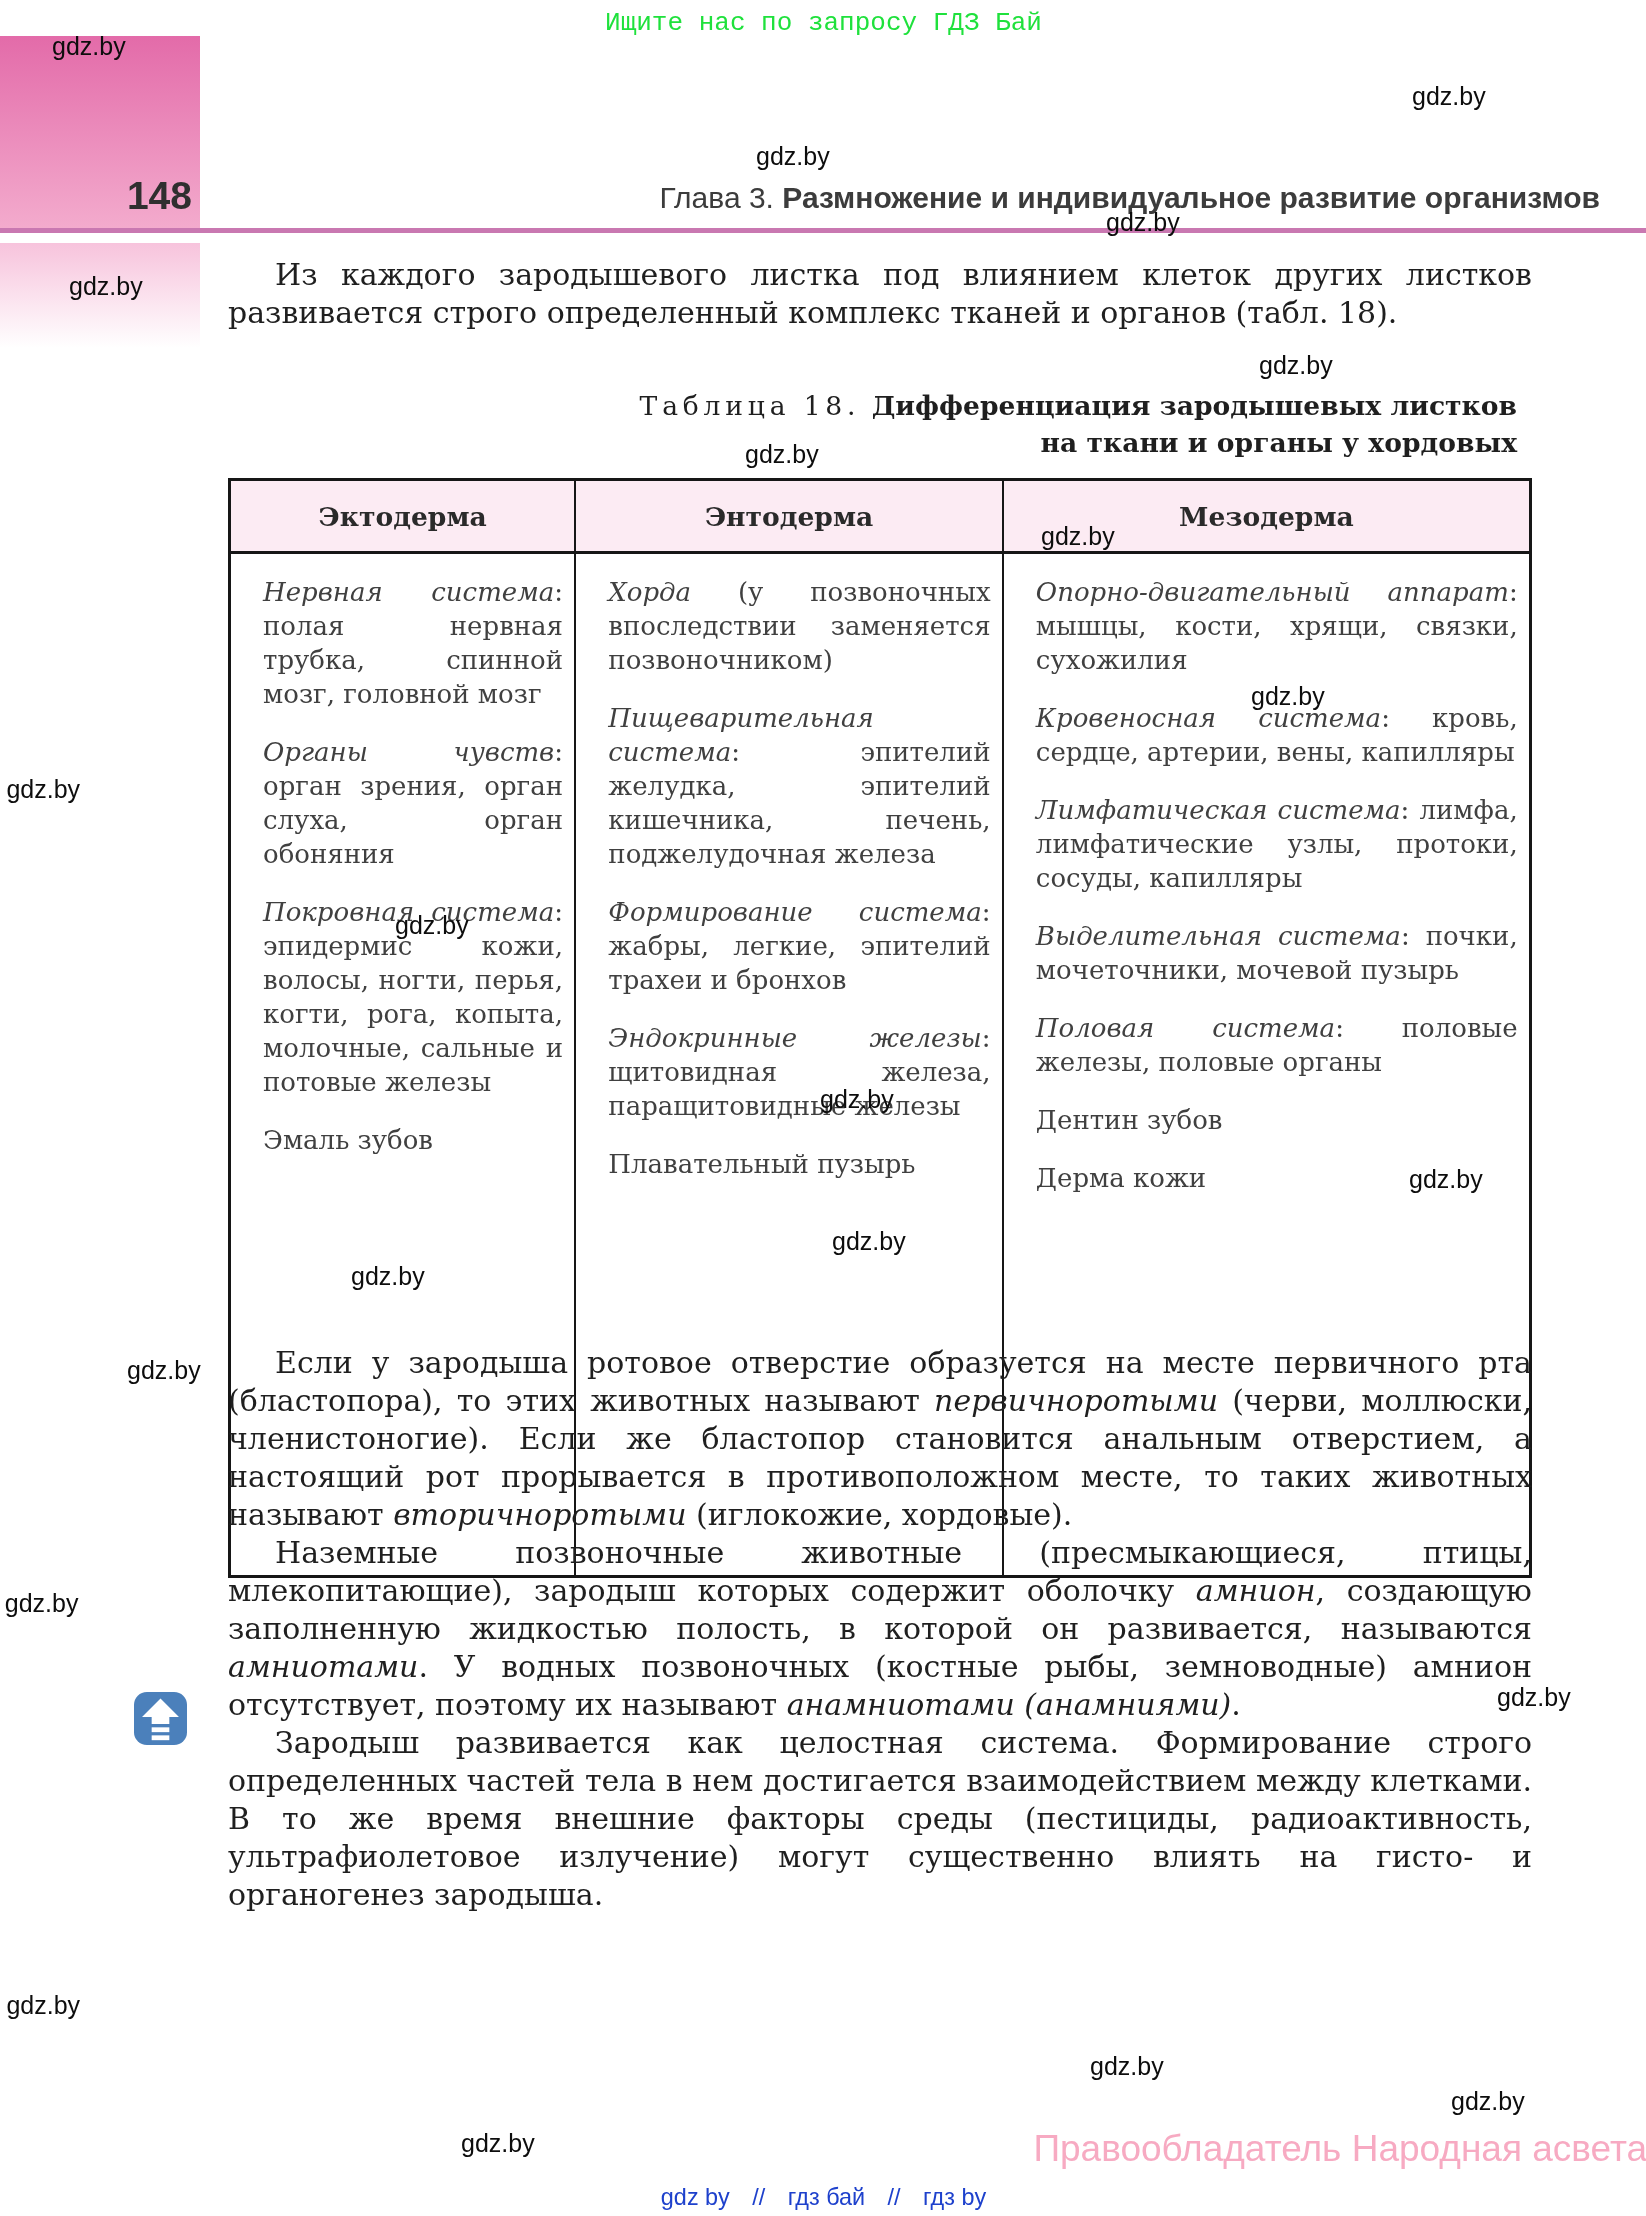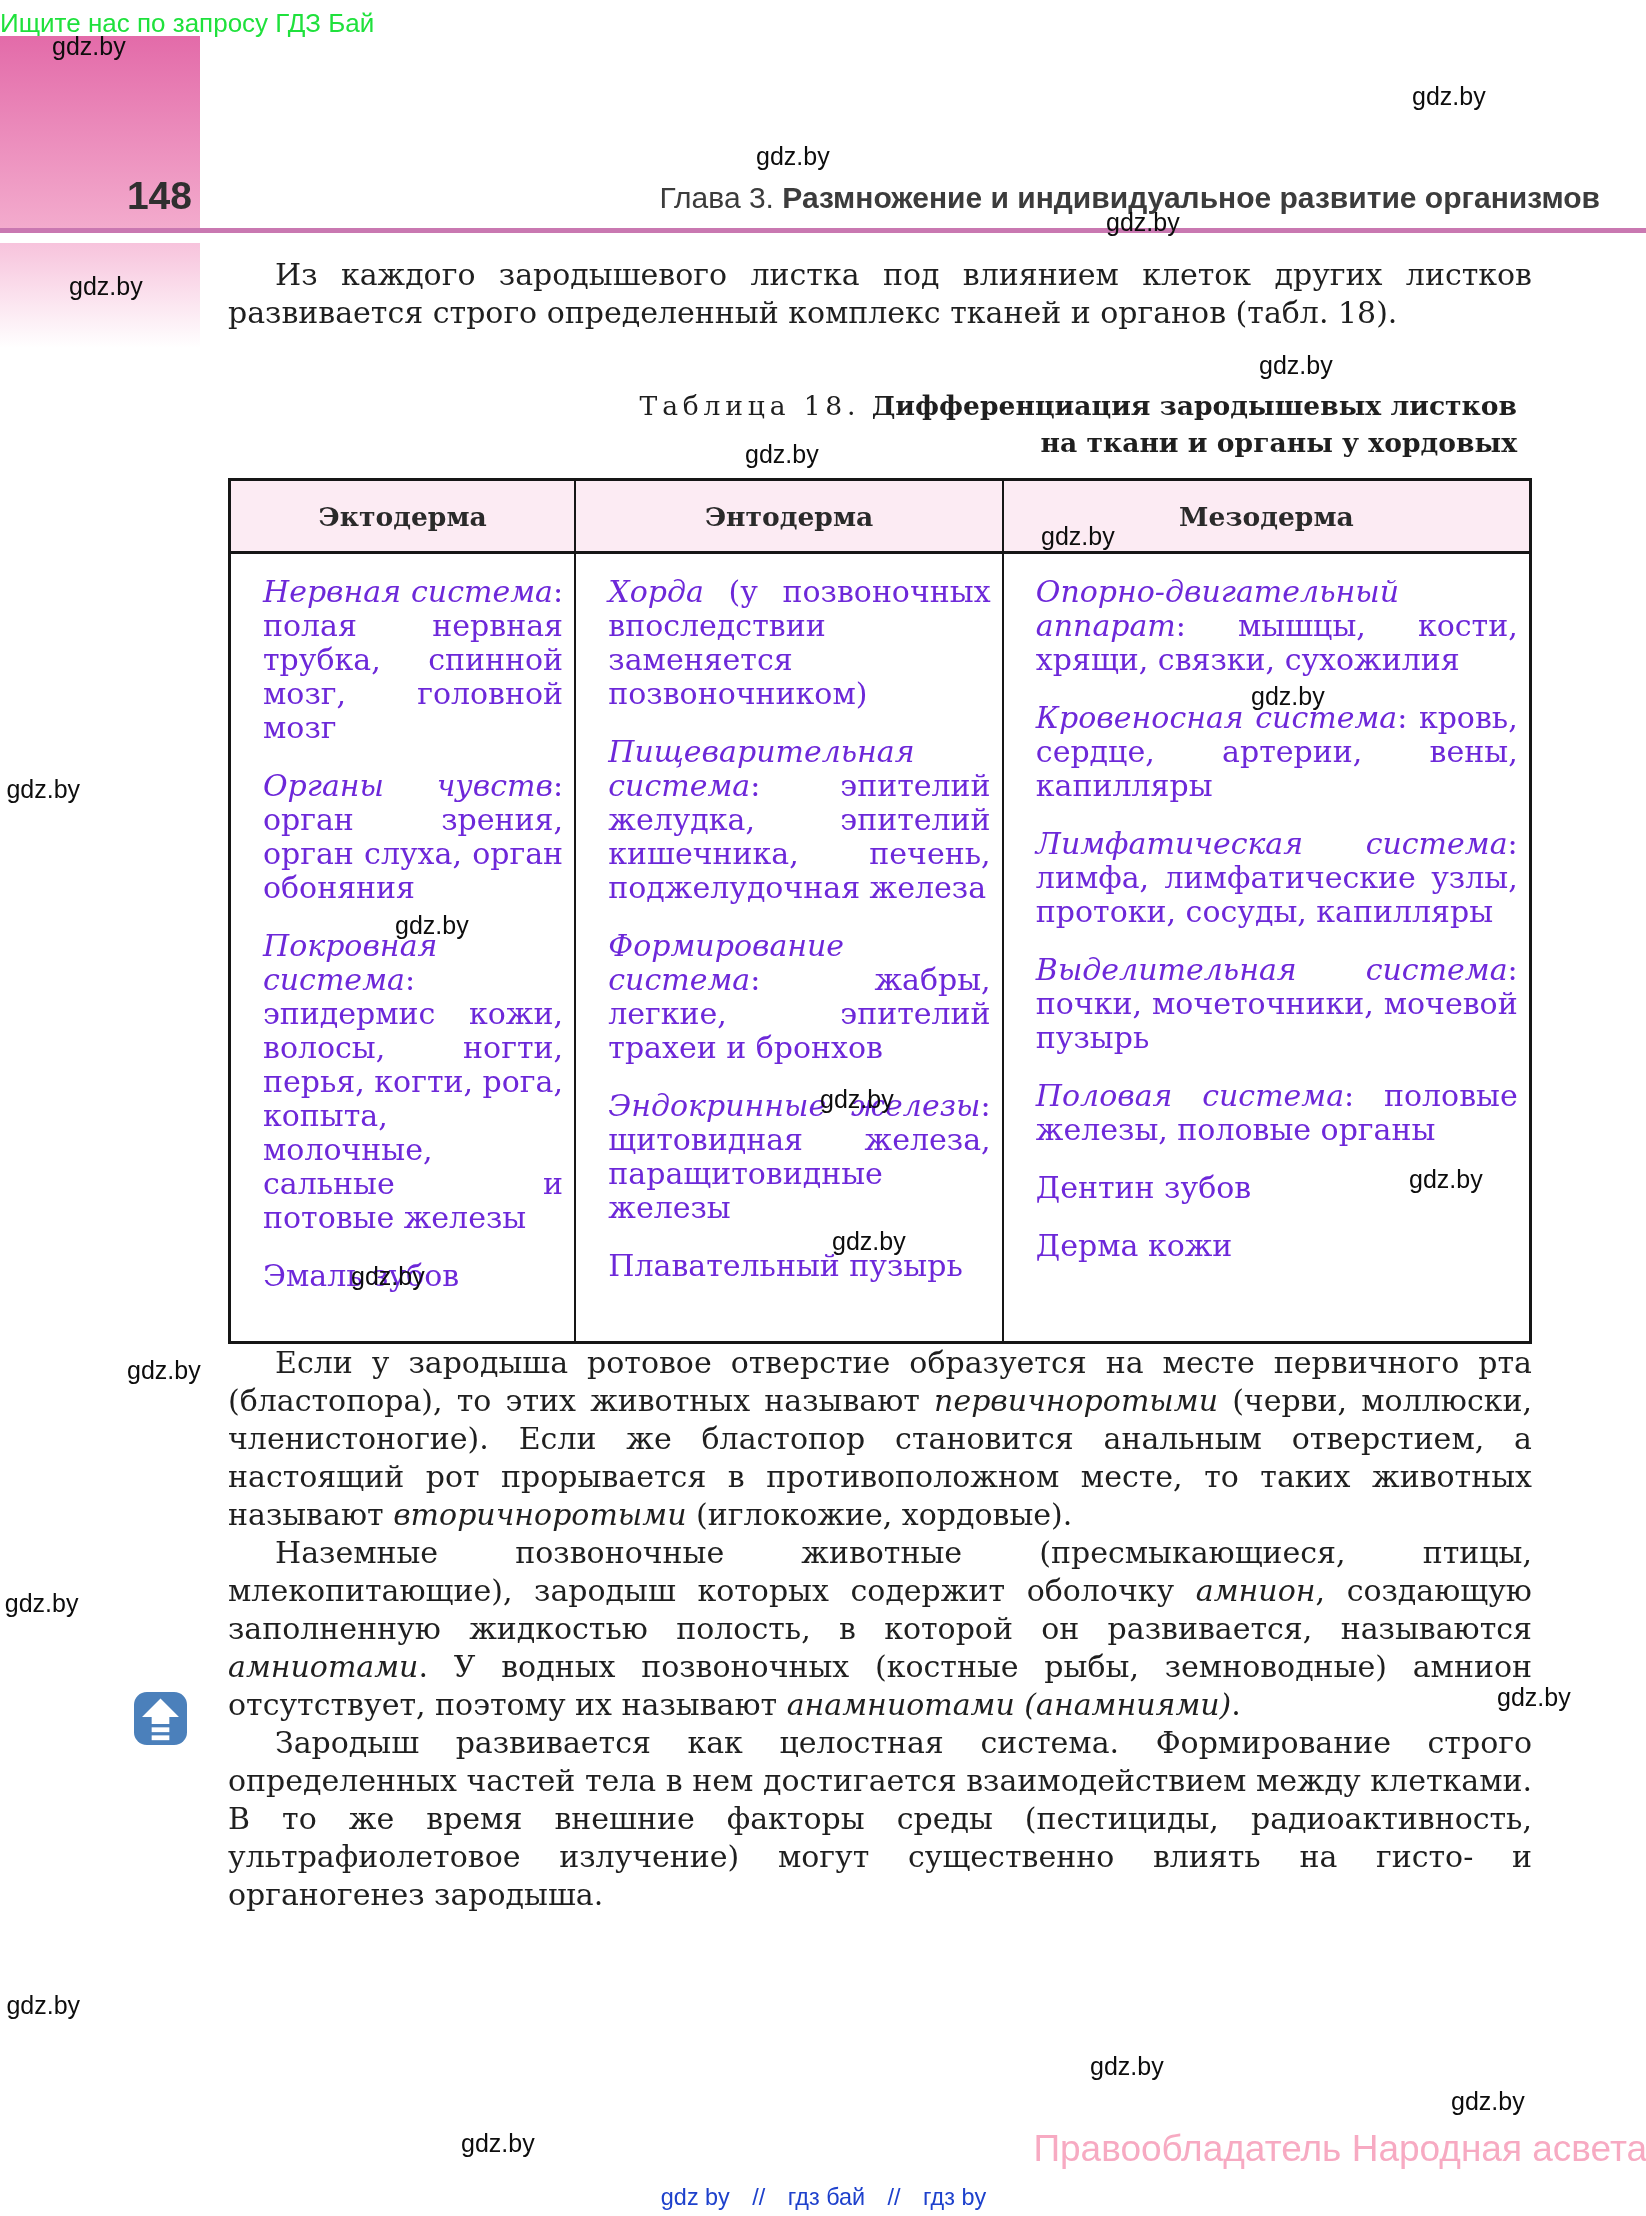--- a/index.html
+++ b/index.html
@@ -1,20 +1,20 @@
 <!DOCTYPE html>
 <html lang="ru" style="font-size:13px"><head>
 <meta charset="utf-8">
 <style>
   html,body{margin:0;padding:0;background:#ffffff;}
   .page{position:relative;width:1647px;height:2216px;background:#ffffff;overflow:hidden;
         font-family:"DejaVu Serif",serif;color:#1f1f1f;}
 
-  .banner{position:absolute;left:0;top:8px;width:100%;
-          font-family:Liberation Sans, sans-serif;font-size:26px;color:#1fe13c;}
+  .banner{position:absolute;left:0;top:8px;width:100%;text-align:center;
+          font-family:Liberation Mono, monospace;font-size:26px;color:#1fe13c;}
 
   .pinkbox1{position:absolute;left:0;top:36px;width:200px;height:192px;
             background:linear-gradient(#e36ba9,#f3abcd);}
   .pagenum{position:absolute;right:8px;bottom:9.7px;
            font-family:"Liberation Sans",sans-serif;font-weight:bold;font-size:39px;color:#2f2f2f;}
   .chapter{position:absolute;left:230px;top:181px;width:1370px;white-space:nowrap;
            font-family:"Liberation Sans",sans-serif;font-size:30px;color:#3c3c3c;text-align:right;}
   .chapter b{font-weight:bold;}
   .rule{position:absolute;left:0;top:228px;width:1647px;height:4.8px;background:#c978b1;}
   .pinkbox2{position:absolute;left:0;top:243px;width:200px;height:105px;
@@ -26,22 +26,22 @@
   .caption{position:absolute;left:213px;top:387px;width:1304px;text-align:right;
            font-size:26.6px;line-height:37px;}
   .caption .spaced{letter-spacing:4.8px;margin-right:11.3px;}
   .caption b{font-weight:bold;}
 
   .dtable{position:absolute;left:228px;top:478px;width:1304px;box-sizing:border-box;
           border:3.2px solid #161616;background:#ffffff;}
   .thead{display:flex;background:#fcebf3;border-bottom:3.2px solid #161616;}
   .th{box-sizing:border-box;text-align:center;font-weight:bold;font-size:26.6px;padding:20px 0 18.5px 0;color:#2a2a2a;}
   .tbody{display:flex;}
-  .td{box-sizing:border-box;height:787px;padding:21px 11.3px 0 32px;
-      font-size:30px;line-height:34px;text-align:justify;color:#6d28d9;overflow:hidden;}
+  .td{box-sizing:border-box;height:1021px;padding:21px 11.3px 0 32px;
+      font-size:26px;line-height:34px;text-align:justify;color:#404040;overflow:hidden;}
   .c1{width:26.45%;border-radius:19px;}
   .c2{width:32.94%;}
   .c3{width:40.61%;}
   .th + .th, .td + .td{border-left:2.4px solid #161616;}
   .entry{margin:0 0 24px 0;}
   .term{font-style:italic;}
 
   .paras{position:absolute;left:228px;top:1344px;width:1304px;
          font-size:30px;line-height:38px;text-align:justify;}
   .paras p{margin:0;text-indent:47px;}

